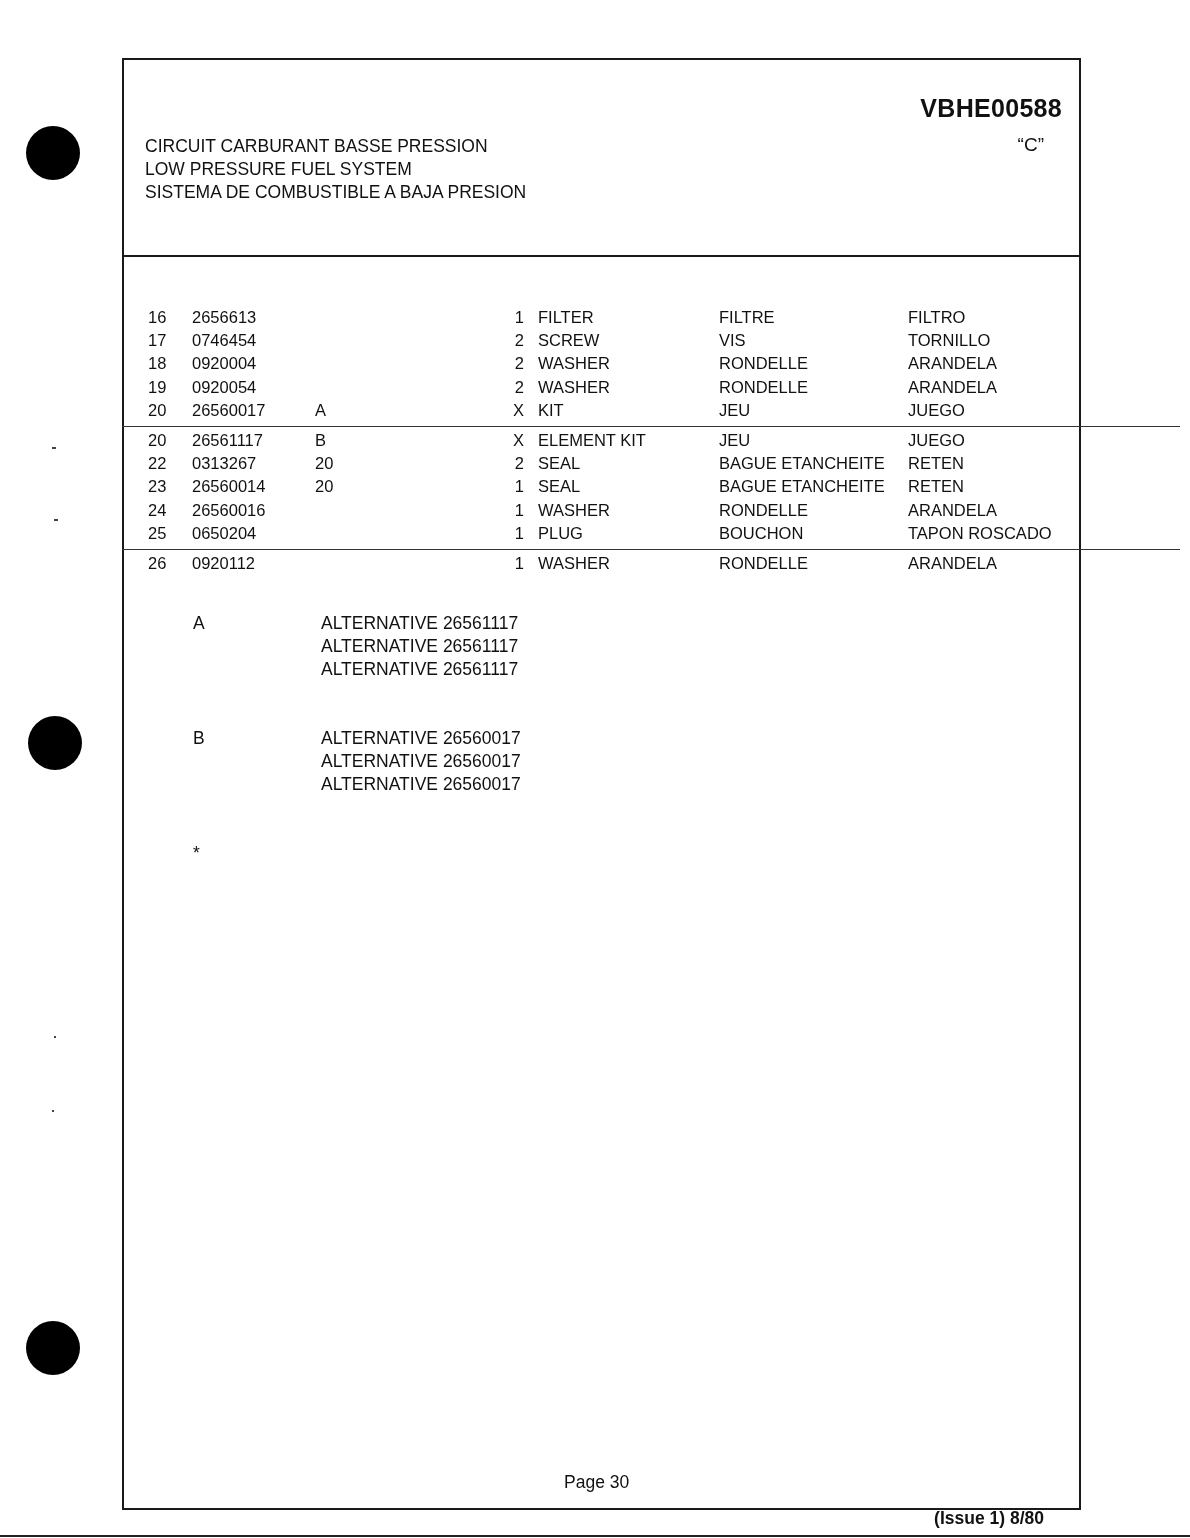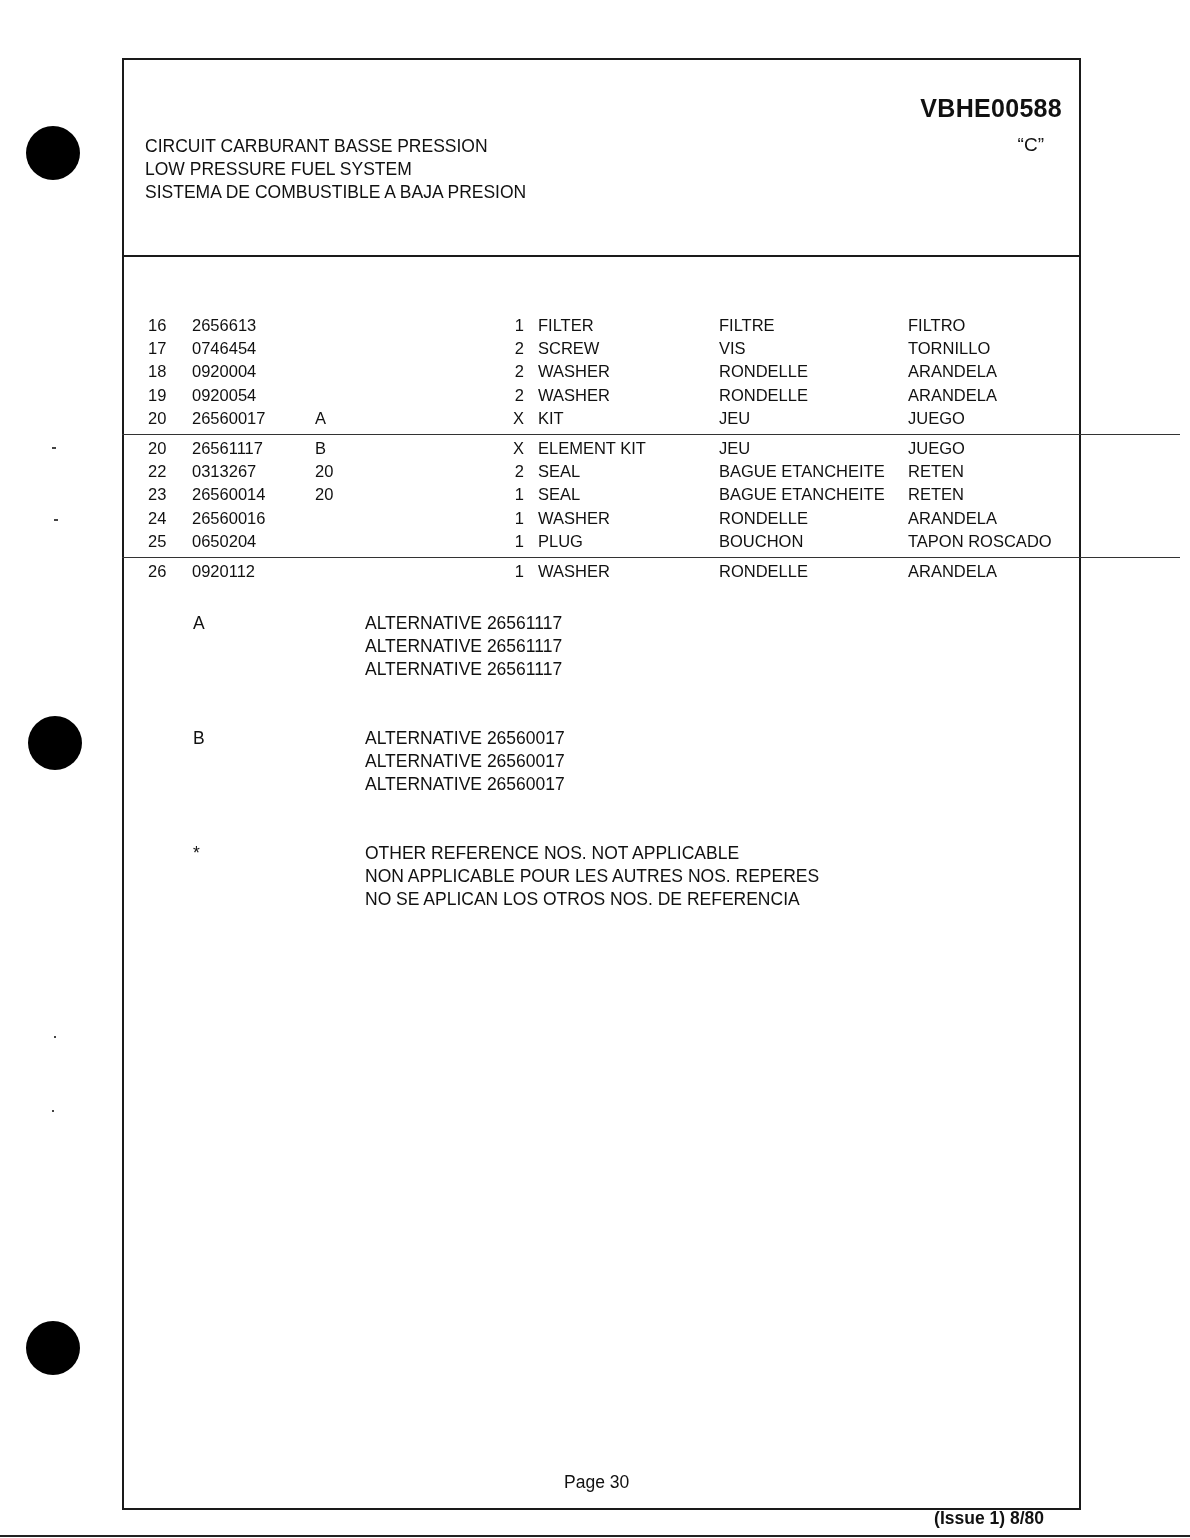--- a/index.html
+++ b/index.html
@@ -25,21 +25,21 @@
       font-size: 25px; font-weight: bold; letter-spacing: 0.3px;
     }
     .variant {
       position: absolute; right: 146px; top: 134px; font-size: 19px;
     }
     .title-block {
       position: absolute; left: 145px; top: 135px; font-size: 17.5px; line-height: 23px;
     }
     .title-block div { white-space: nowrap; }
     .parts {
-      position: absolute; left: 122px; top: 314px; width: 1058px;
+      position: absolute; left: 122px; top: 306px; width: 1058px;
       font-size: 16.5px;
     }
     .row {
       position: relative; height: 23.2px; line-height: 23.2px; white-space: nowrap;
     }
     .row.sep { border-top: 1px solid #333; margin-top: 4px; padding-top: 2px; }
     .row span { position: absolute; top: 0; }
     .row.sep span { top: 2px; }
     .c-ref   { left: 26px; }
     .c-part  { left: 70px; }
@@ -47,21 +47,21 @@
     .c-qty   { left: 386px; width: 16px; text-align: right; }
     .c-en    { left: 416px; }
     .c-fr    { left: 597px; }
     .c-es    { left: 778px; margin-left: 8px; }
     .notes {
       position: absolute; left: 122px; top: 612px; width: 959px; font-size: 17.5px;
     }
     .note-block { position: relative; margin-bottom: 46px; }
     .note-key { position: absolute; left: 71px; top: 0; line-height: 23px; }
     .note-lines { margin-left: 199px; line-height: 23px; }
-    .note-lines div { white-space: nowrap; margin-left: 44px; }
+    .note-lines div { white-space: nowrap; }
     .footer-page {
       position: absolute; left: 564px; top: 1472px; font-size: 17.5px;
     }
     .footer-issue {
       position: absolute; right: 146px; top: 1508px; font-size: 17.5px; font-weight: bold;
     }
     .bottom-rule {
       position: absolute; left: 0; top: 1535px; width: 1190px; height: 0;
       border-top: 2px solid #222;
     }
@@ -204,24 +204,19 @@
     <div class="note-block">
       <div class="note-key">B</div>
       <div class="note-lines">
         <div>ALTERNATIVE 26560017</div>
         <div>ALTERNATIVE 26560017</div>
         <div>ALTERNATIVE 26560017</div>
       </div>
     </div>
     <div class="note-block">
       <div class="note-key">*</div>
-      <div class="note-lines">
-        <div>OTHER REFERENCE NOS. NOT APPLICABLE</div>
-        <div>NON APPLICABLE POUR LES AUTRES NOS. REPERES</div>
-        <div>NO SE APLICAN LOS OTROS NOS. DE REFERENCIA</div>
-      </div>
     </div>
   </div>
 
 <div class="footer-page">Page 30</div>
 <div class="footer-issue">(Issue 1) 8/80</div>
 
 <div class="bottom-rule"></div>
 
 </body></html>

